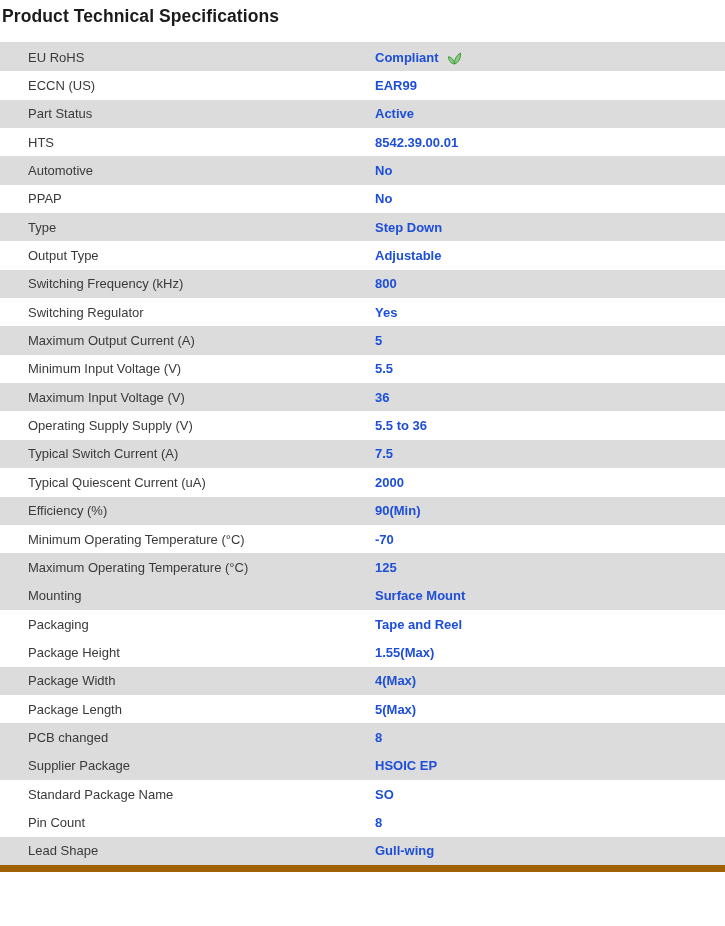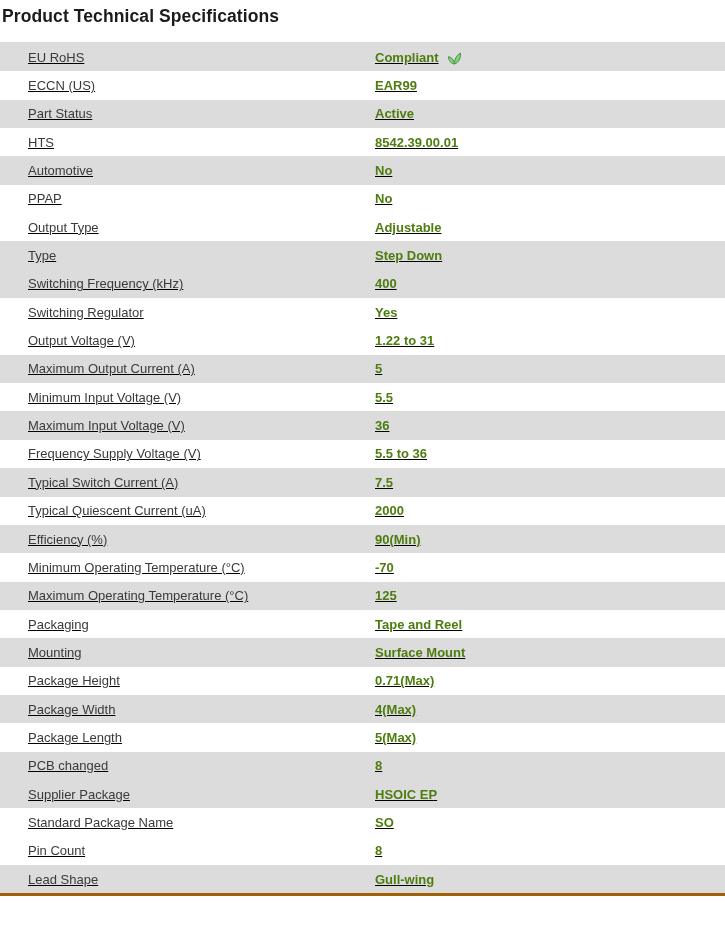--- a/index.html
+++ b/index.html
@@ -21,22 +21,21 @@
     height: 42px;
     box-sizing: border-box;
     font-size: 17.5px;
     line-height: 22px;
     font-weight: 700;
     color: #1b1b1b;
     letter-spacing: 0.1px;
   }
   .spec-table {
     border-top: 1px solid #d9d9d9;
-    border-bottom: 3px solid #a16207;
-    text-decoration: underline;
+    border-bottom: 7px solid #a16207;
   }
   .row {
     height: 28.35px;
     display: flex;
     align-items: center;
     font-size: 13px;
     background: #ffffff;
   }
   .row.alt {
     background: var(--alt-bg, #dcdcdc);
@@ -44,21 +43,21 @@
   .label {
     flex: 0 0 375px;
     box-sizing: border-box;
     width: 375px;
     padding-left: 28px;
     color: #3a3a3a;
     font-weight: 400;
     white-space: nowrap;
   }
   .value {
-    color: #4d7c0f;
+    color: #1d4ed8;
     font-weight: 700;
     white-space: nowrap;
   }
   .leaf {
     display: inline-flex;
     align-items: center;
     margin-left: 8px;
     margin-top: 2px;
   }
   .leaf svg path {
@@ -96,54 +95,50 @@
         <span class="value">8542.39.00.01</span>
       </div>
       <div class="row alt">
         <span class="label">Automotive</span>
         <span class="value">No</span>
       </div>
       <div class="row">
         <span class="label">PPAP</span>
         <span class="value">No</span>
       </div>
+      <div class="row alt">
+        <span class="label">Type</span>
+        <span class="value">Step Down</span>
+      </div>
       <div class="row">
         <span class="label">Output Type</span>
         <span class="value">Adjustable</span>
       </div>
       <div class="row alt">
-        <span class="label">Type</span>
-        <span class="value">Step Down</span>
-      </div>
-      <div class="row alt">
         <span class="label">Switching Frequency (kHz)</span>
-        <span class="value">400</span>
+        <span class="value">800</span>
       </div>
       <div class="row">
         <span class="label">Switching Regulator</span>
         <span class="value">Yes</span>
       </div>
-      <div class="row">
-        <span class="label">Output Voltage (V)</span>
-        <span class="value">1.22 to 31</span>
-      </div>
       <div class="row alt">
         <span class="label">Maximum Output Current (A)</span>
         <span class="value">5</span>
       </div>
       <div class="row">
         <span class="label">Minimum Input Voltage (V)</span>
         <span class="value">5.5</span>
       </div>
       <div class="row alt">
         <span class="label">Maximum Input Voltage (V)</span>
         <span class="value">36</span>
       </div>
       <div class="row">
-        <span class="label">Frequency Supply Voltage (V)</span>
+        <span class="label">Operating Supply Supply (V)</span>
         <span class="value">5.5 to 36</span>
       </div>
       <div class="row alt">
         <span class="label">Typical Switch Current (A)</span>
         <span class="value">7.5</span>
       </div>
       <div class="row">
         <span class="label">Typical Quiescent Current (uA)</span>
         <span class="value">2000</span>
       </div>
@@ -152,31 +147,31 @@
         <span class="value">90(Min)</span>
       </div>
       <div class="row">
         <span class="label">Minimum Operating Temperature (°C)</span>
         <span class="value">-70</span>
       </div>
       <div class="row alt">
         <span class="label">Maximum Operating Temperature (°C)</span>
         <span class="value">125</span>
       </div>
+      <div class="row alt">
+        <span class="label">Mounting</span>
+        <span class="value">Surface Mount</span>
+      </div>
       <div class="row">
         <span class="label">Packaging</span>
         <span class="value">Tape and Reel</span>
       </div>
-      <div class="row alt">
-        <span class="label">Mounting</span>
-        <span class="value">Surface Mount</span>
-      </div>
       <div class="row">
         <span class="label">Package Height</span>
-        <span class="value">0.71(Max)</span>
+        <span class="value">1.55(Max)</span>
       </div>
       <div class="row alt">
         <span class="label">Package Width</span>
         <span class="value">4(Max)</span>
       </div>
       <div class="row">
         <span class="label">Package Length</span>
         <span class="value">5(Max)</span>
       </div>
       <div class="row alt">

